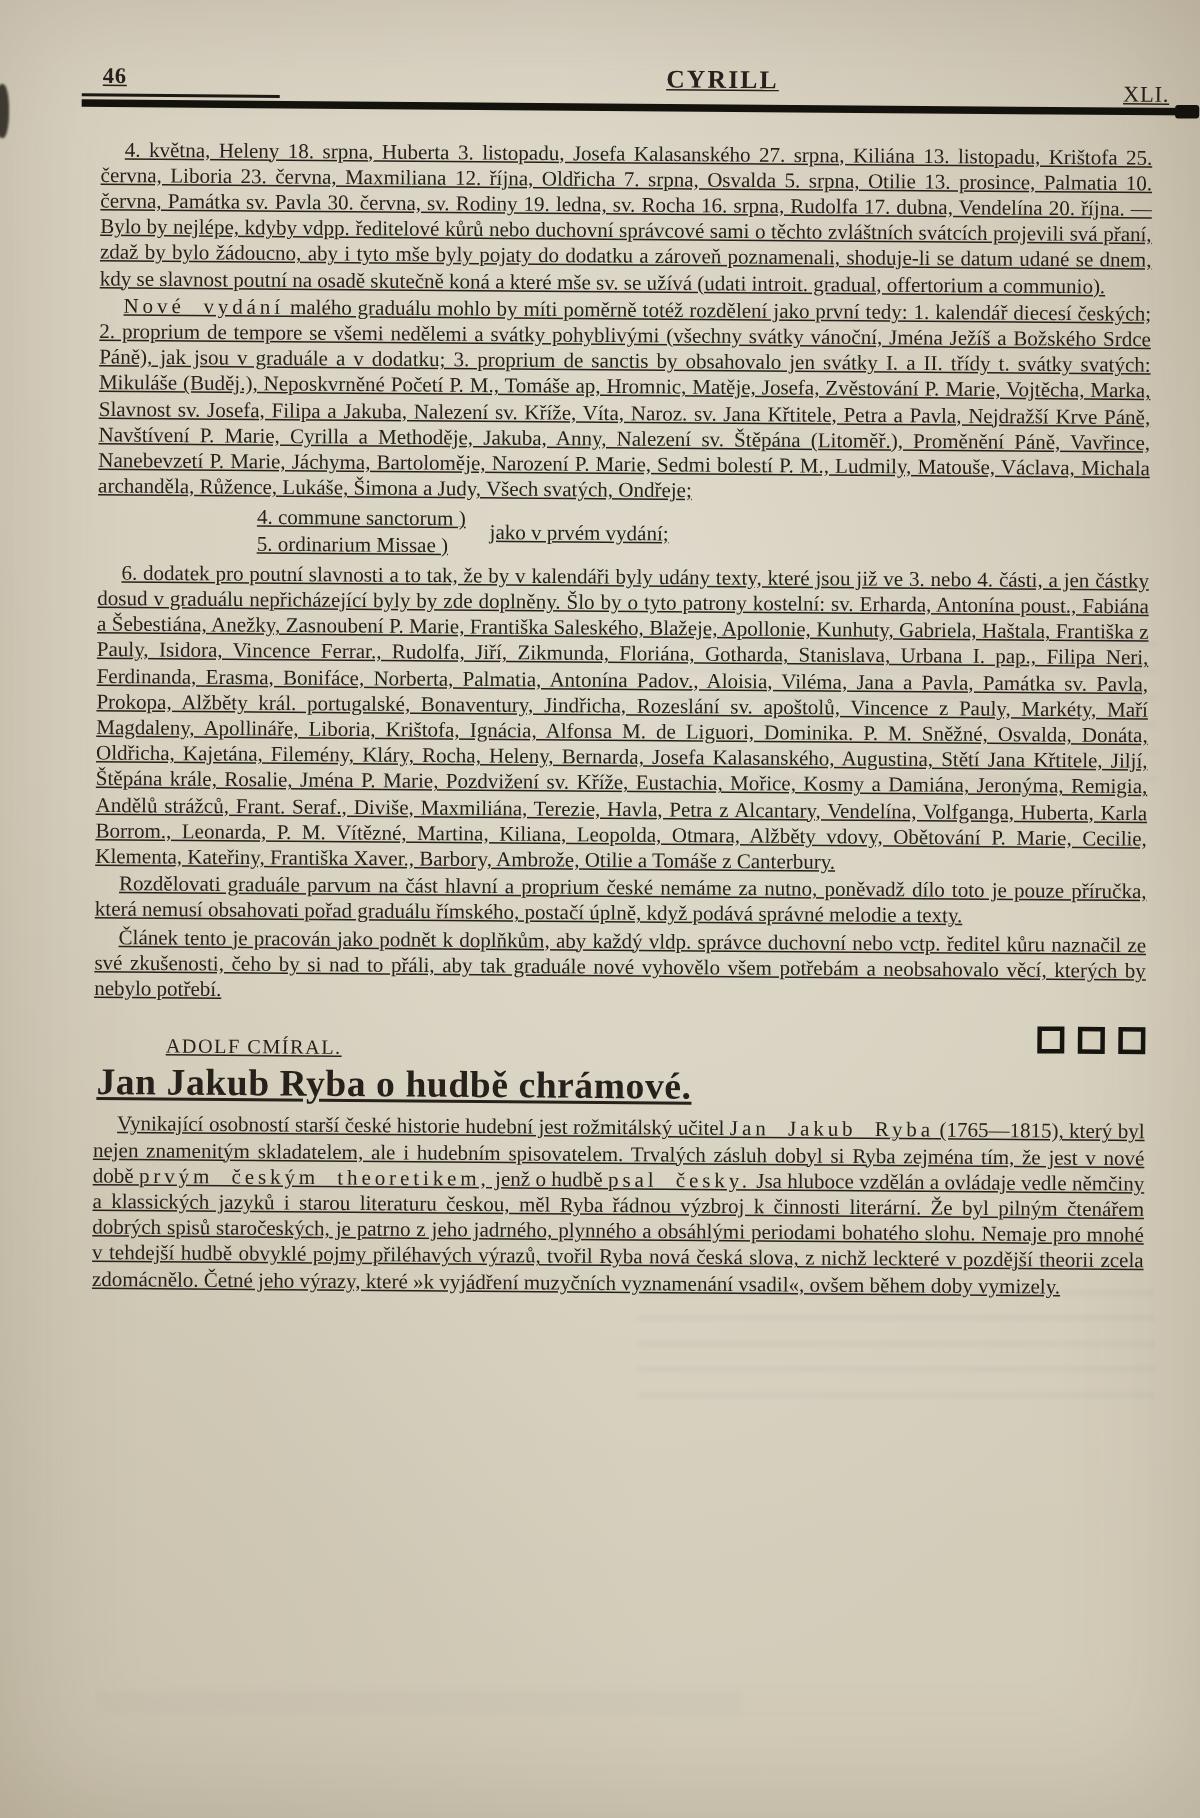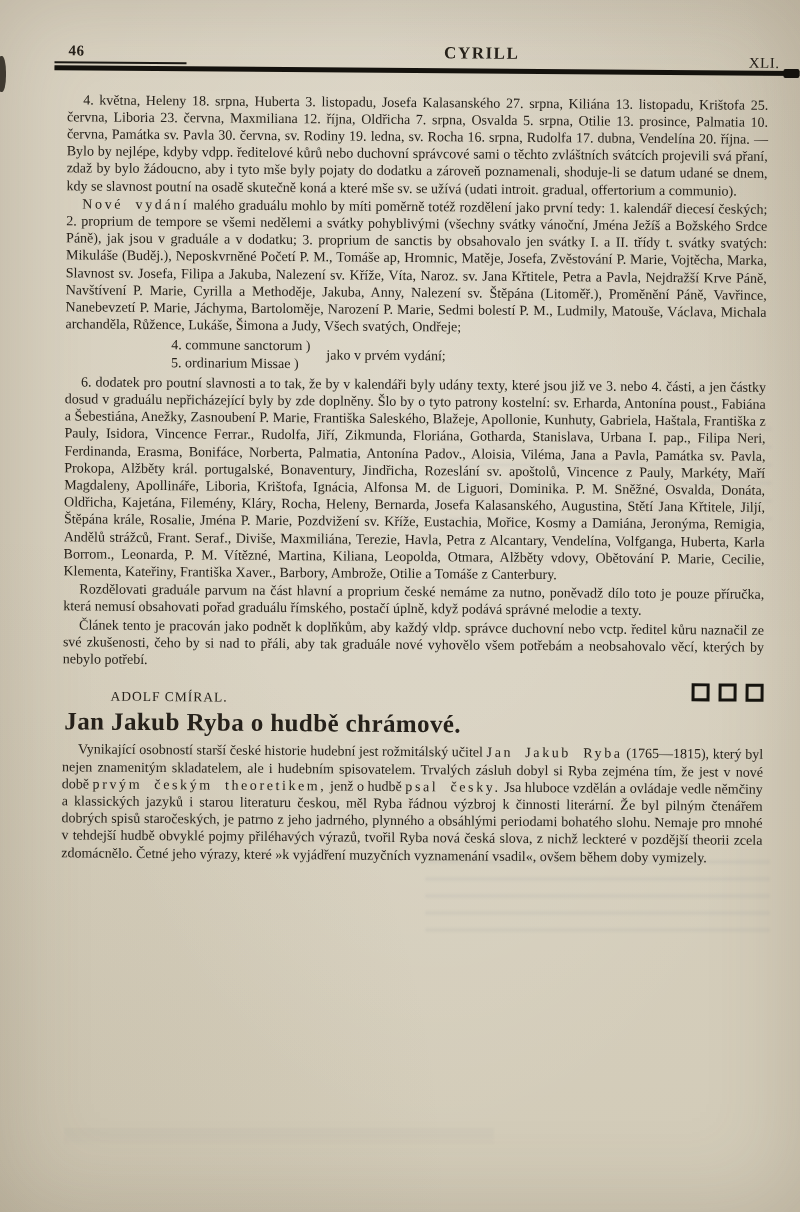--- a/index.html
+++ b/index.html
@@ -11,20 +11,21 @@
   }
   .page{
     position:relative;width:800px;height:1212px;
     color:#26211a;
     background:
       radial-gradient(ellipse at 55% 35%, rgba(255,255,255,0.20), rgba(255,255,255,0) 65%),
       radial-gradient(ellipse at 100% 0%, rgba(110,95,65,0.12), rgba(110,95,65,0) 38%),
       radial-gradient(ellipse at 0% 100%, rgba(110,95,65,0.10), rgba(110,95,65,0) 40%),
       linear-gradient(176deg,#d9d2c1 0%, #d6cfbd 55%, #d2cbb8 100%);
     box-shadow:inset 0 0 90px rgba(90,75,50,0.22);
+    text-decoration:underline;
   }
   .content{
     position:relative;
     transform:rotate(0.45deg);
     transform-origin:35% 0;
     padding-top:42px;
   }
   
   .header{margin-left:55px;position:relative;}
   .header-row{display:flex;align-items:baseline;}

